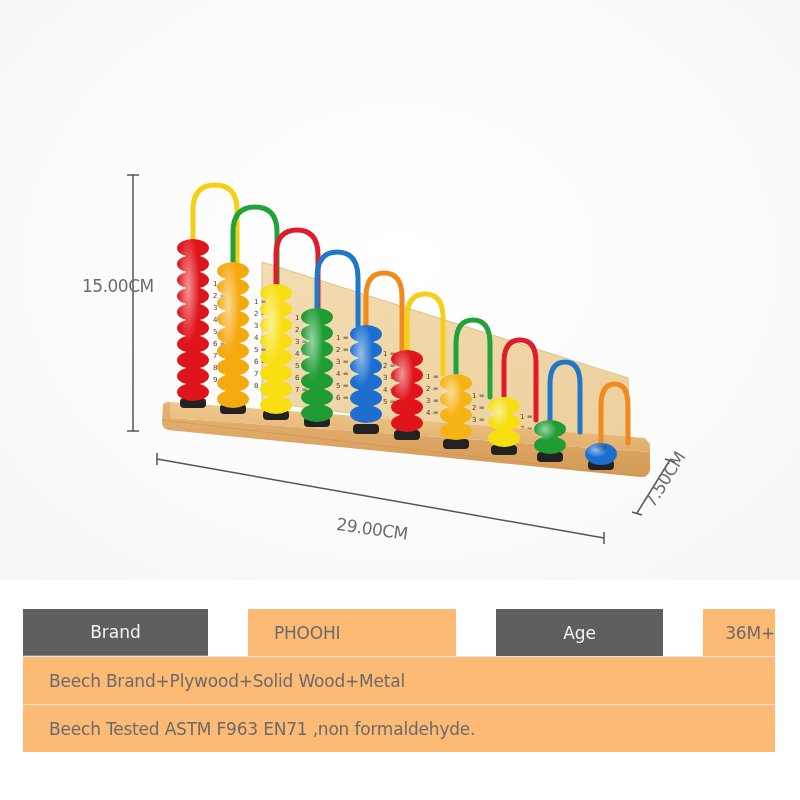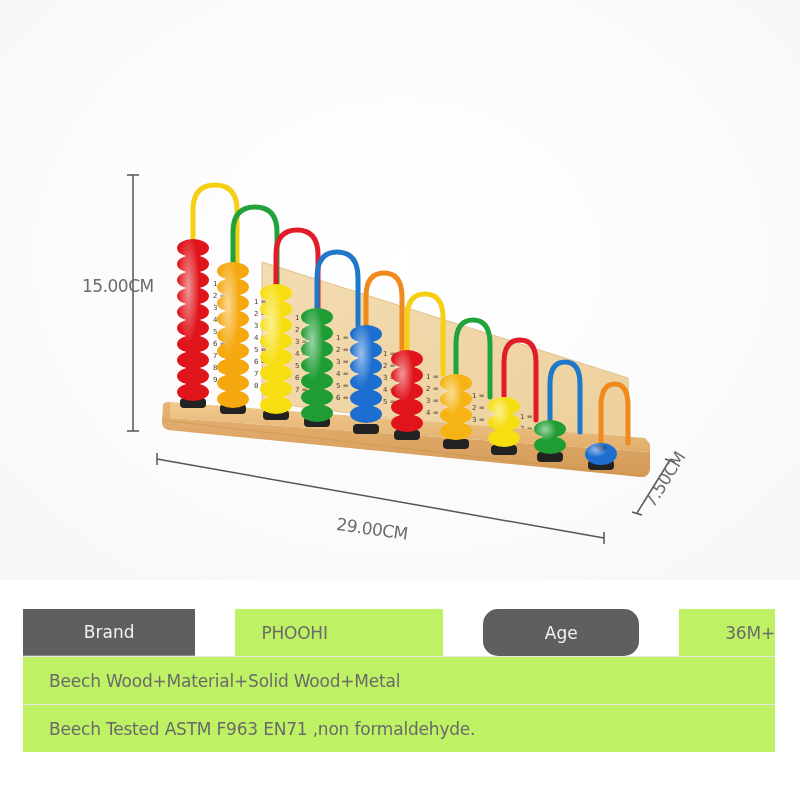--- a/index.html
+++ b/index.html
@@ -13,25 +13,25 @@
     .dim-h { left: 42px; top: 276px; margin-left: 40px; }
     .dim-w { left: 338px; top: 514px; transform: rotate(8deg); transform-origin: left top; }
     .dim-d { left: 640px; top: 500px; transform: rotate(-58deg); transform-origin: left top; }
 
     .spec-table { position: absolute; left: 23px; top: 609px; width: 752px; }
     .spec-row { display: flex; height: 48px; border-bottom: 1px solid #e6e6e6; gap: 40px; }
     .spec-row:last-child { border-bottom: none; height: 47px; }
     .spec-label { width: 188px; background: #5f5f5f; color: #f2f2f2; font-size: 17px;
       display: flex; align-items: center; justify-content: center; border-bottom: 1px solid #8a8a8a; }
     .spec-row:last-child .spec-label { border-bottom: none; }
-    .spec-value { flex: 1; background: #bef264; color: #6a6a6a; font-size: 17px;
+    .spec-value { flex: 1; background: #fdba74; color: #6a6a6a; font-size: 17px;
       display: flex; align-items: center; padding-left: 26px; letter-spacing: -0.2px; }
     .spec-value.narrow { flex: 0 0 208px; padding-left: 26px; }
-    .spec-label.mid { width: 170px; border-bottom: none; border-radius: 15px; }
-    .spec-value.last { padding-left: 46px; }
+    .spec-label.mid { width: 170px; border-bottom: none; }
+    .spec-value.last { padding-left: 22px; }
   </style>
 </head>
 <body>
 
 <div class="stage">
   <svg class="product" width="800" height="580" viewBox="0 0 800 580">
     <defs>
       <linearGradient id="woodTop" x1="0" y1="0" x2="0" y2="1">
         <stop offset="0" stop-color="#f0c98e"></stop>
         <stop offset="1" stop-color="#e2ad6a"></stop>
@@ -256,18 +256,18 @@
 </div>
 
 <div class="spec-table">
   <div class="spec-row">
     <div class="spec-label">Brand</div>
     <div class="spec-value narrow">PHOOHI</div>
     <div class="spec-label mid">Age</div>
     <div class="spec-value last">36M+</div>
   </div>
   <div class="spec-row">
-    <div class="spec-value">Beech Wood+Material+Solid Wood+Metal</div>
+    <div class="spec-value">Beech Brand+Plywood+Solid Wood+Metal</div>
   </div>
   <div class="spec-row">
     <div class="spec-value">Beech Tested ASTM F963 EN71 ,non formaldehyde.</div>
   </div>
 </div>
 
 </body></html>

